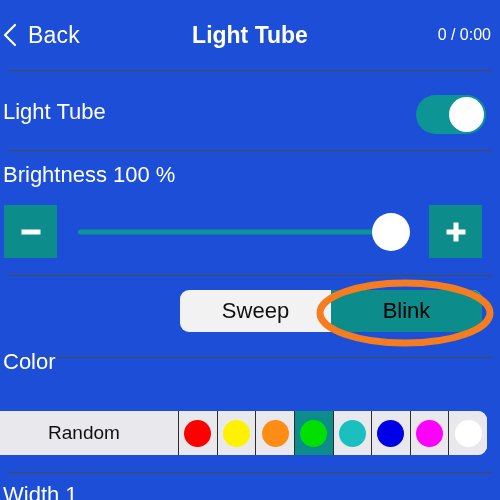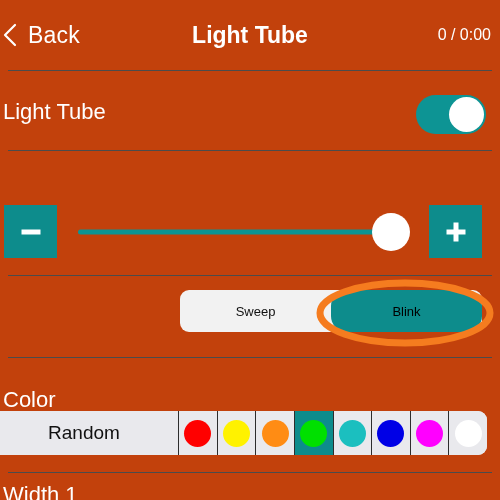--- a/index.html
+++ b/index.html
@@ -12,21 +12,21 @@
     height: 500px;
     overflow: hidden;
     font-family: "Liberation Sans", sans-serif;
     color: #ffffff;
     -webkit-font-smoothing: antialiased;
   }
   .screen {
     position: relative;
     width: 500px;
     height: 500px;
-    background: #c2410c;
+    background: #1d4ed8;
     overflow: hidden;
   }
 
   
   .header {
     position: absolute;
     left: 0; top: 0;
     width: 500px; height: 70px;
     display: flex;
     align-items: center;
@@ -162,27 +162,27 @@
     display: flex;
     align-items: center;
     overflow: hidden;
   }
   .segment {
     flex: 1 1 0;
     height: 100%;
     display: flex;
     align-items: center;
     justify-content: center;
-    font-size: 13px;
+    font-size: 22px;
     color: #111111;
     cursor: pointer;
   }
   .segment.selected {
     background: #0d8c8c;
-    border-radius: 16px;
+    border-radius: 0;
     color: #000000;
   }
 
   
   .color-bar {
     position: absolute;
     left: -10px;
     top: 411px;
     width: 497px; height: 44px;
     background: #e9e9ed;
@@ -246,20 +246,21 @@
     <div class="header-counter">0 / 0:00</div>
   </div>
   <div class="divider" style="top:70px;"></div>
 
   <div class="row-label" style="top:99px;">Light Tube</div>
   <div class="toggle">
     <div class="toggle-knob"></div>
   </div>
   <div class="divider" style="top:150px;"></div>
 
+  <div class="row-label" style="top:162px;">Brightness 100 %</div>
 
   <div class="step-btn minus">
     <span class="glyph-h"></span>
   </div>
 
   <div class="slider">
     <div class="slider-track"></div>
     <div class="slider-thumb"></div>
   </div>
 
@@ -268,21 +269,21 @@
     <span class="glyph-v"></span>
   </div>
   <div class="divider" style="top:275px;"></div>
 
   <div class="segmented">
     <div class="segment">Sweep</div>
     <div class="segment selected">Blink</div>
   </div>
   <div class="divider" style="top:357px;"></div>
 
-  <div class="row-label" style="top:387px;">Color</div>
+  <div class="row-label" style="top:349px;">Color</div>
 
   <div class="color-bar">
     <div class="color-random">Random</div>
     <div class="swatch-cell">
       <span class="swatch-dot" style="background:#ff0000"></span>
     </div>
     <div class="swatch-cell">
       <span class="swatch-dot" style="background:#fff200"></span>
     </div>
     <div class="swatch-cell">

